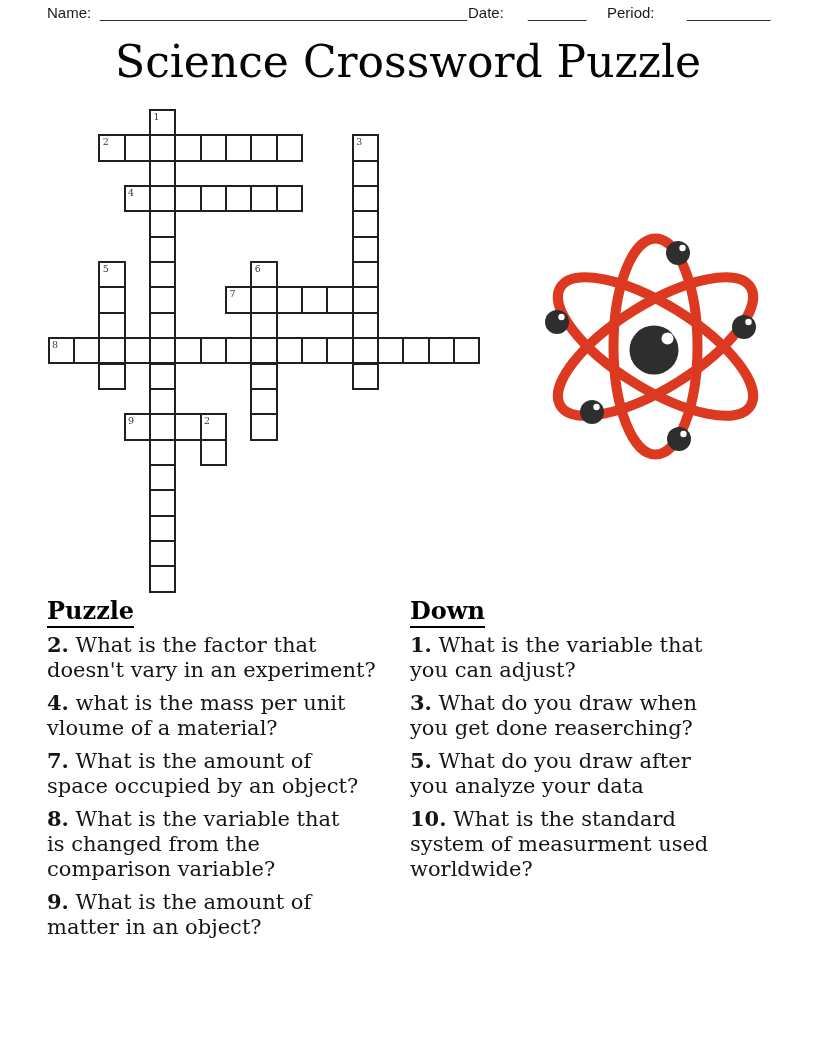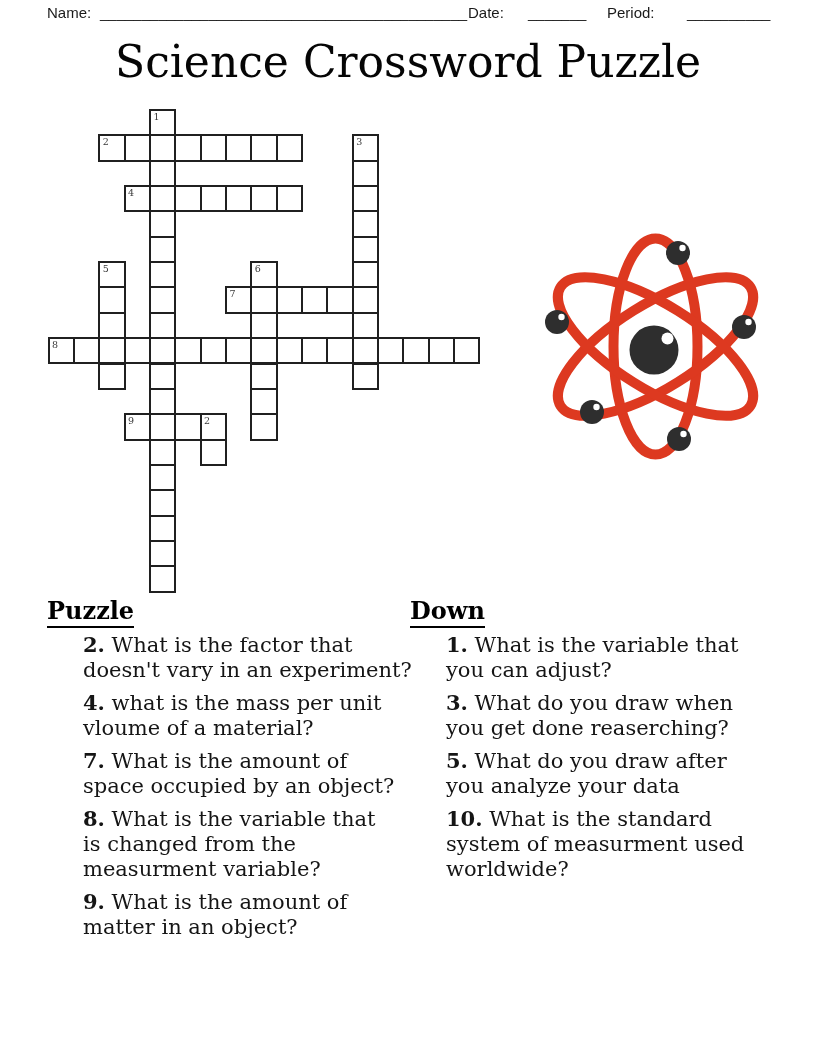--- a/index.html
+++ b/index.html
@@ -21,21 +21,21 @@
             font-family:"DejaVu Serif", serif; color:#3a3a3a; }
   
   .atom { position:absolute; left:532px; top:222px; width:244px; height:244px; }
   
   .clues-col { position:absolute; top:598px; }
   .clues-col.left  { left:47px;  width:370px; }
   .clues-col.right { left:410px; width:360px; }
   .clue-heading { font-size:24px; font-weight:bold; line-height:26px; margin:0 0 8px 0; }
   .clue-heading span { border-bottom:2.5px solid #000; padding-bottom:1px; }
   .clue { margin:0 0 7px 0; font-size:21px; line-height:25px; color:#151515; }
-  .clue-line { white-space:nowrap;margin-left:36px; }
+  .clue-line { white-space:nowrap; }
   .clue-num { font-weight:bold; }
 </style>
 </head>
 <body>
 
 <div class="page">
 
   <span class="hdr" style="left:47px">Name:</span>
   <span class="hdr" style="left:100px">____________________________________________</span>
   <span class="hdr" style="left:468px">Date:</span>
@@ -188,21 +188,21 @@
           <div class="clue-line"><span class="clue-num">4.</span> what is the mass per unit</div>
           <div class="clue-line">vloume of a material?</div>
         </div>
         <div class="clue">
           <div class="clue-line"><span class="clue-num">7.</span> What is the amount of</div>
           <div class="clue-line">space occupied by an object?</div>
         </div>
         <div class="clue">
           <div class="clue-line"><span class="clue-num">8.</span> What is the variable that</div>
           <div class="clue-line">is changed from the</div>
-          <div class="clue-line">measurment variable?</div>
+          <div class="clue-line">comparison variable?</div>
         </div>
         <div class="clue">
           <div class="clue-line"><span class="clue-num">9.</span> What is the amount of</div>
           <div class="clue-line">matter in an object?</div>
         </div>
       </div>
   </div>
   <div class="clues-col right">
     <div class="clue-heading"><span>Down</span></div>
     <div id="down-list">

